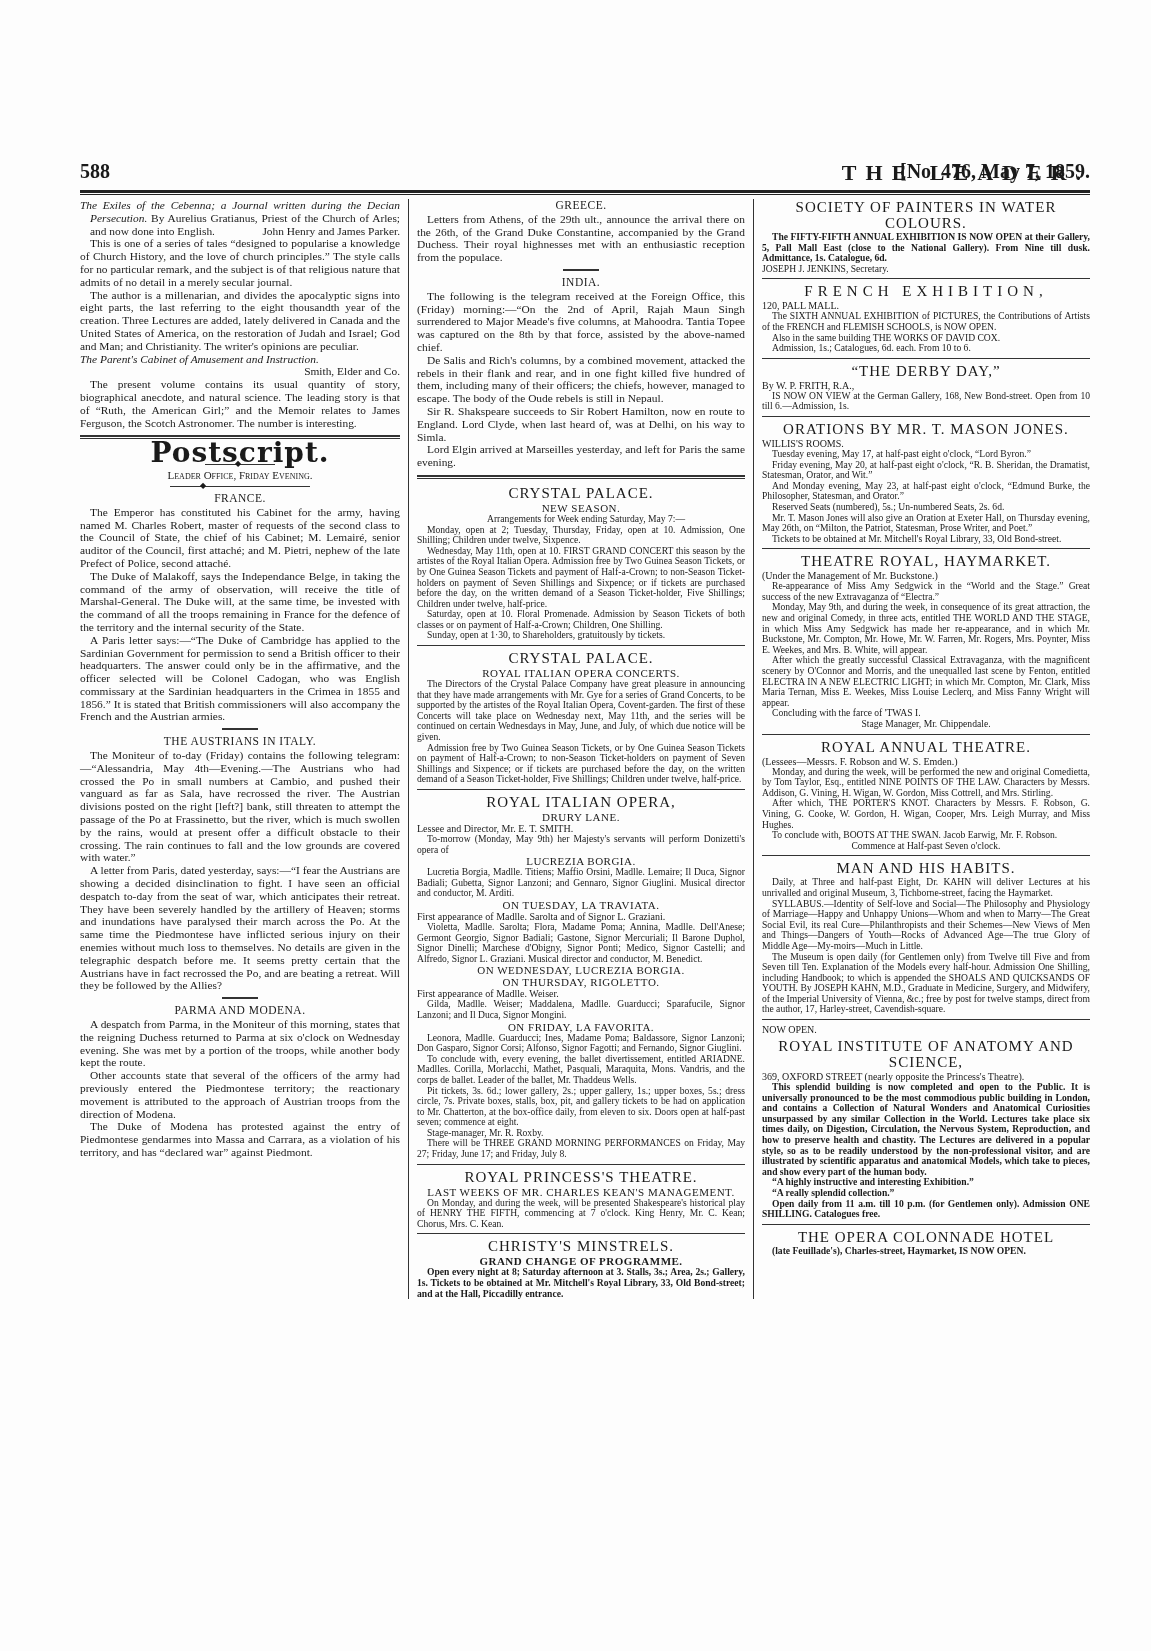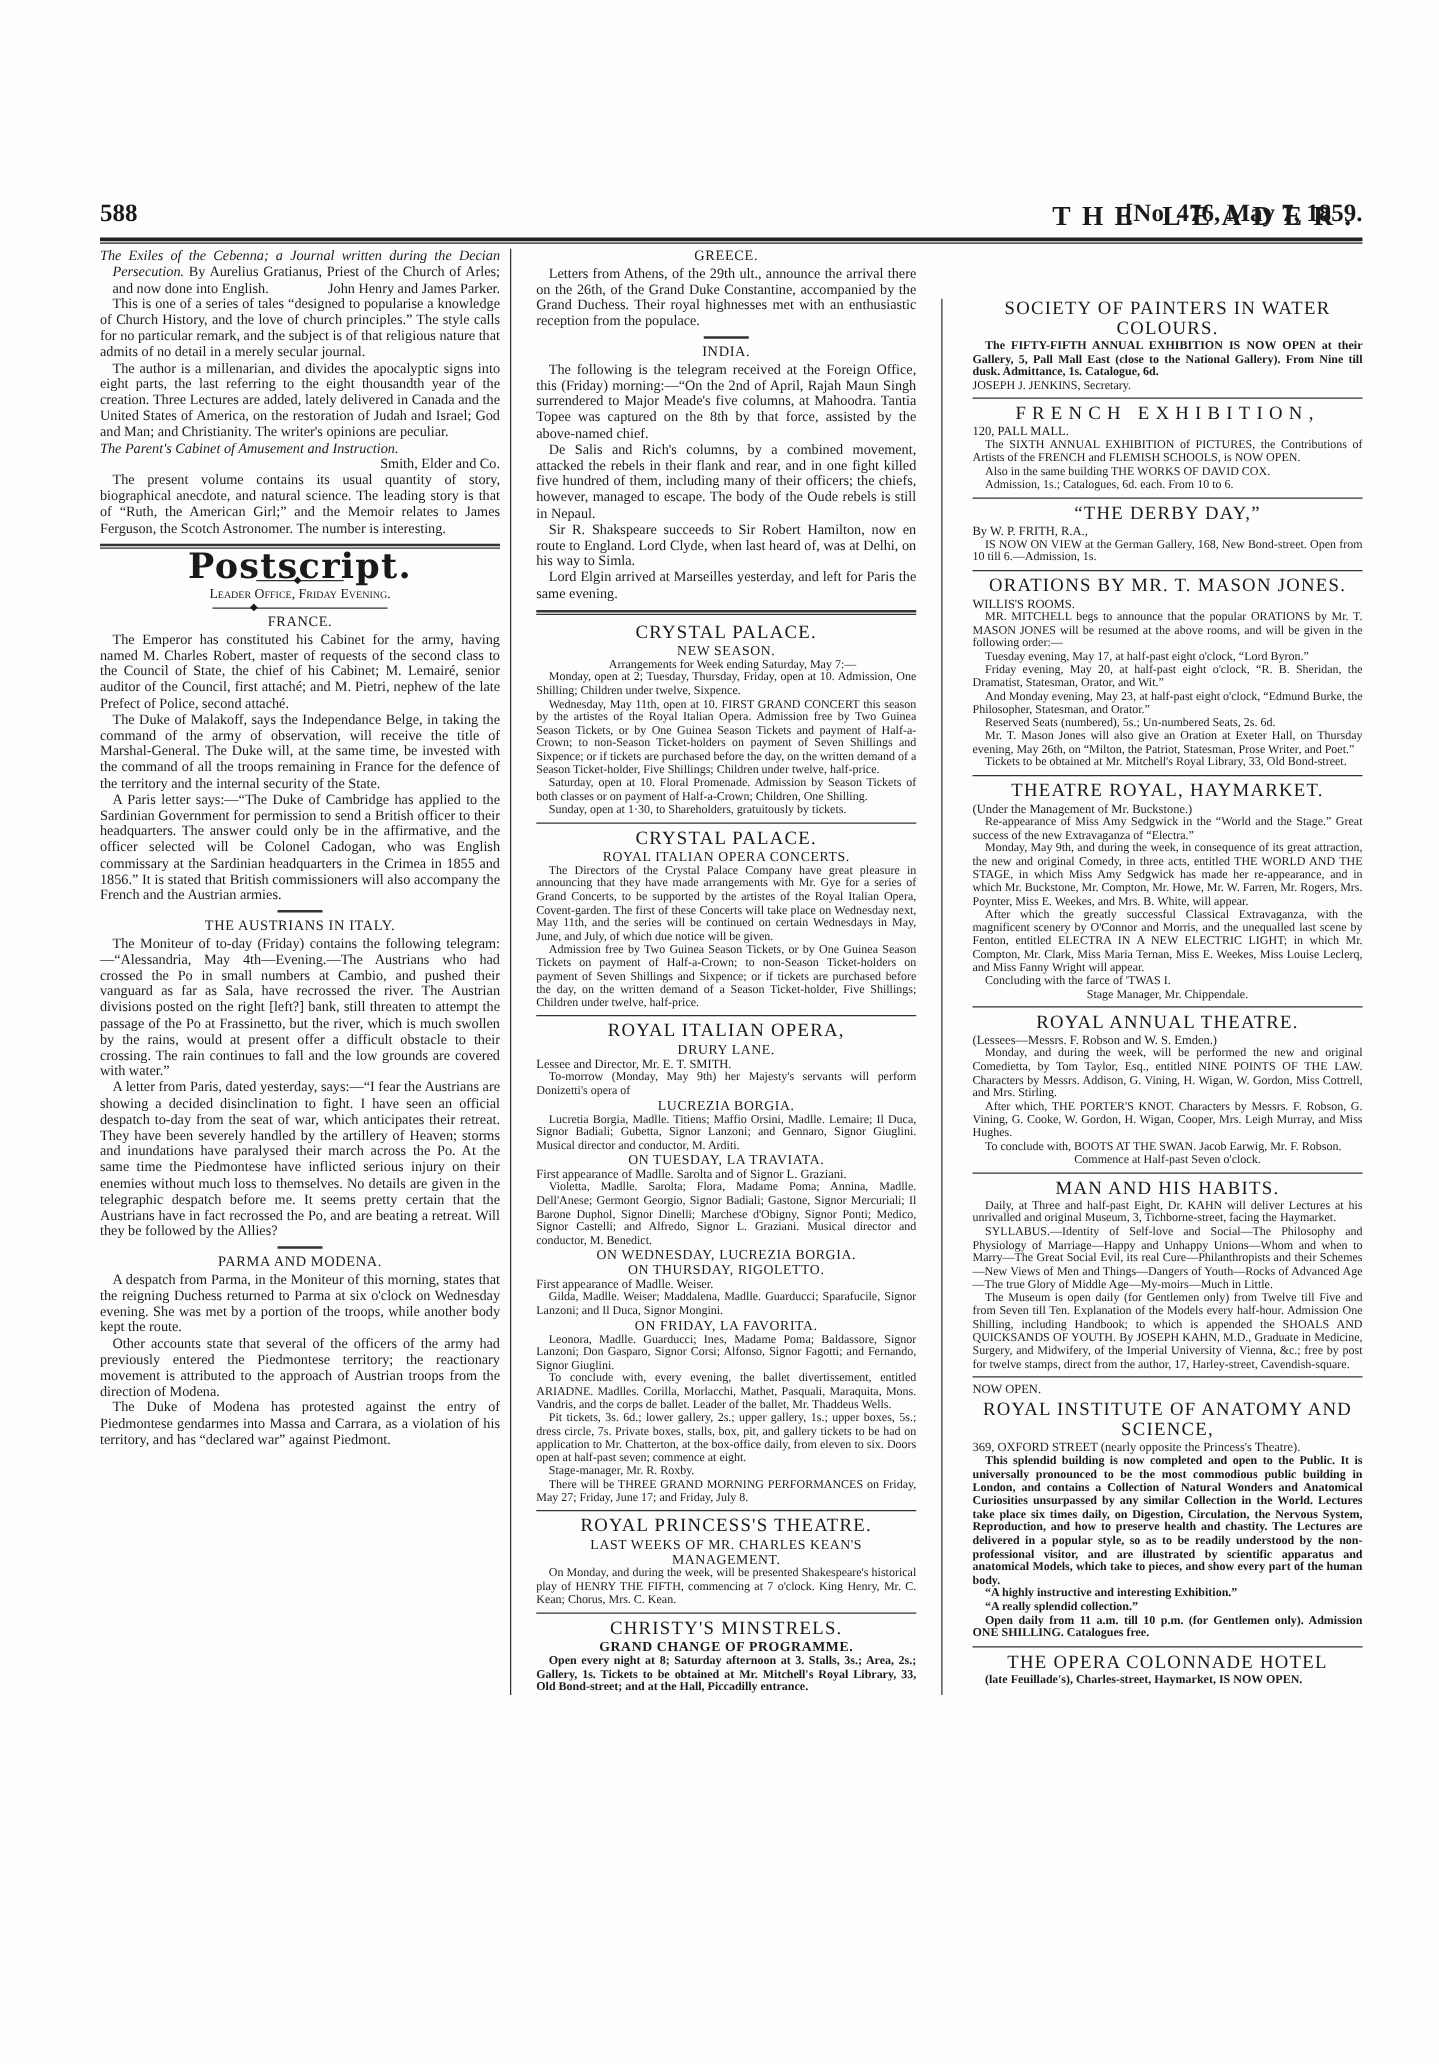--- a/index.html
+++ b/index.html
@@ -6,22 +6,22 @@
   body { width: 1151px; height: 1651px; position: relative; overflow: hidden; color: #1a1a1a; font-family: "DejaVu Serif", "Liberation Serif", serif; }
   .page { position: absolute; left: 80px; top: 160px; width: 1010px; }
   .masthead { position: relative; height: 28px; }
   .pgnum { position: absolute; left: 0; top: 0; font-size: 20px; font-weight: bold; font-family: "Liberation Serif", serif; }
   .title { position: absolute; left: 0; right: 0; top: 0; text-align: right; font-size: 22px; letter-spacing: 9px; font-weight: bold; font-family: "Liberation Serif", serif; }
   .issue { position: absolute; right: 0; top: 0; font-size: 20px; font-weight: bold; font-family: "Liberation Serif", serif; }
   .rule-thick { border-top: 3px solid #222; border-bottom: 1px solid #222; height: 1px; margin-top: 2px; }
   .cols { display: flex; margin-top: 4px; }
   .col { box-sizing: border-box; font-size: 11.4px; line-height: 12.8px; font-family: "Liberation Serif", serif; text-align: justify; }
   .col1 { width: 328px; padding-right: 8px; }
-  .col2 { width: 345px; padding: 0 20px; border-left: 1px solid #333; font-size: 9.6px; line-height: 10.6px; }
-  .col3 { width: 337px; padding-left: 24px; border-left: 1px solid #333; font-size: 9.6px; line-height: 10.6px; margin-top: 40px; }
+  .col2 { width: 345px; padding: 0 8px; border-left: 1px solid #333; font-size: 9.6px; line-height: 10.6px; }
+  .col3 { width: 337px; padding-left: 8px; border-left: 1px solid #333; font-size: 9.6px; line-height: 10.6px; }
   .col2 .news { font-size: 11.4px; line-height: 12.8px; }
   p { margin: 0; text-indent: 10px; }
   .hang { text-indent: -10px; padding-left: 10px; }
   .hd { text-align: center; text-transform: uppercase; font-size: 11.5px; margin: 5px 0 1px; letter-spacing: .5px; }
   .ad-hd { text-align: center; font-size: 15px; letter-spacing: 1px; margin: 3px 0 1px; line-height: 16px; }
   .ad-sub { text-align: center; font-size: 11px; letter-spacing: .5px; line-height: 12px; }
   .ad-sub2 { font-size: 10px; line-height: 11px; }
   .right { text-align: left; }
   .center { text-align: center; }
   .sep { border-top: 1px solid #333; margin: 4px 0; }
@@ -164,21 +164,20 @@
       <div>
         <div class="ad-hd">“THE DERBY DAY,”</div>
         <div class="ad-sub2">By W. P. FRITH, R.A.,</div>
         <p>IS NOW ON VIEW at the German Gallery, 168, New Bond-street. Open from 10 till 6.—Admission, 1s.</p>
       </div>
       <div class="sep"></div>
 
       <div>
         <div class="ad-hd">ORATIONS BY MR. T. MASON JONES.</div>
         <div class="ad-sub2">WILLIS'S ROOMS.</div>
-        <p>MR. MITCHELL begs to announce that the popular ORATIONS by Mr. T. MASON JONES will be resumed at the above rooms, and will be given in the following order:—</p>
         <p>Tuesday evening, May 17, at half-past eight o'clock, “Lord Byron.”</p>
         <p>Friday evening, May 20, at half-past eight o'clock, “R. B. Sheridan, the Dramatist, Statesman, Orator, and Wit.”</p>
         <p>And Monday evening, May 23, at half-past eight o'clock, “Edmund Burke, the Philosopher, Statesman, and Orator.”</p>
         <p>Reserved Seats (numbered), 5s.; Un-numbered Seats, 2s. 6d.</p>
         <p>Mr. T. Mason Jones will also give an Oration at Exeter Hall, on Thursday evening, May 26th, on “Milton, the Patriot, Statesman, Prose Writer, and Poet.”</p>
         <p>Tickets to be obtained at Mr. Mitchell's Royal Library, 33, Old Bond-street.</p>
       </div>
       <div class="sep"></div>
 
       <div>

